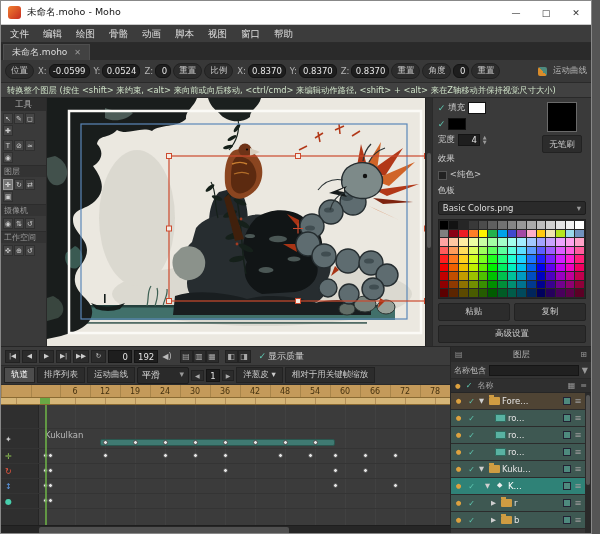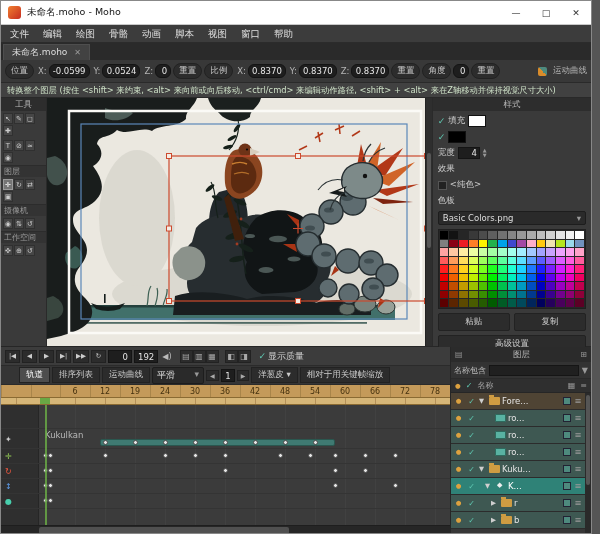--- a/index.html
+++ b/index.html
@@ -82,21 +82,21 @@
   .timeline { width:455px; background:#383838; display:flex; flex-direction:column; }
   .tl-controls { height:19px; background:#3c3c3c; border-bottom:1px solid #2b2b2b; display:flex; align-items:center; gap:2px; padding:0 4px; }
   .pbtn { min-width:15px; height:13px; background:#2c2c2c; border:1px solid #222; color:#ccc; font-size:6.5px;
           display:flex; align-items:center; justify-content:center; padding:0 2px; }
   .tl-field { background:#1e1e1e; border:1px solid #141414; color:#e2e2e2; min-width:24px; text-align:right; padding:0 3px; font-size:8.5px; height:13px; line-height:12px; }
   .vol { color:#bbb; font-size:8px; margin:0 2px; }
   .tgl-group { display:flex; margin-left:4px; }
   .tgl { width:13px; height:13px; background:#2c2c2c; border:1px solid #222; color:#aaa; font-size:8px; text-align:center; line-height:12px; }
   .q-check { color:#5fc9b2; margin-left:6px; }
   .q-label { color:#ccc; }
-  .tl-tabs { height:19px; background:#353535; border-bottom:1px solid #2b2b2b; display:flex; align-items:center; gap:2px; padding:0 18px; }
+  .tl-tabs { height:19px; background:#353535; border-bottom:1px solid #2b2b2b; display:flex; align-items:center; gap:2px; padding:0 3px; }
   .tab-btn { background:#2c2c2c; border:1px solid #222; color:#ccc; padding:1px 6px; font-size:8.5px; white-space:nowrap; }
   .tl-tabs .tabs-wrap { display:flex; gap:2px; }
   .tl-tabs .tabs-wrap .tab-btn:first-child { background:#4d4d4d; color:#fff; }
   .arrowbtn { background:#2c2c2c; border:1px solid #222; color:#aaa; font-size:6px; padding:1px 3px; }
   .tl-ruler { height:13px; background:#c49a5a; border-bottom:1px solid #8a6a32; position:relative; overflow:hidden;
               background-image:repeating-linear-gradient(90deg,#a9854a 0 1px,transparent 1px 30px); background-position:59px 0; }
   .ruler-nums { padding-left:59px; display:flex; }
   .rn { width:30px; flex:none; text-align:center; color:#46320f; font-size:8px; line-height:13px; }
   .tl-subruler { height:7px; background:#d6b678; border-bottom:1px solid #8a6a32; position:relative; overflow:hidden;
                  background-image:repeating-linear-gradient(90deg,#b3905a 0 1px,transparent 1px 30px); background-position:44px 0; }
@@ -419,40 +419,43 @@
           </g>
           <path d="M246 130.5 H256 M251 125.5 V135.5" stroke-width="1.2" fill="none"></path>
         </g>
       </svg>
       <div class="vscroll">
           <div class="thumb"></div>
         </div>
     </div>
 
     <div class="stylepanel">
-      <div class="p-title">样式</div>
       <div class="sp-body">
         <div class="sp-left">
           <div class="sp-row">
             <span class="chkmark">✓</span>
             <span>填充</span>
             <span class="well"></span>
           </div>
           <div class="sp-row">
             <span class="chkmark">✓</span>
             <span class="well black"></span>
           </div>
           <div class="sp-row">
             <span>宽度</span>
             <span class="num-field">4</span>
             <span class="stepper">
                 <span>▲</span>
                 <span>▼</span>
               </span>
           </div>
+        </div>
+        <div class="sp-right">
+          <div class="bigwell"></div>
+          <div class="nobrush">无笔刷</div>
         </div>
       </div>
       <div class="sp-row pad">
         <span>效果</span>
       </div>
       <div class="sp-row pad">
         <span class="chkbox"></span>
         <span>&lt;纯色&gt;</span>
       </div>
       <div class="sp-row pad">

